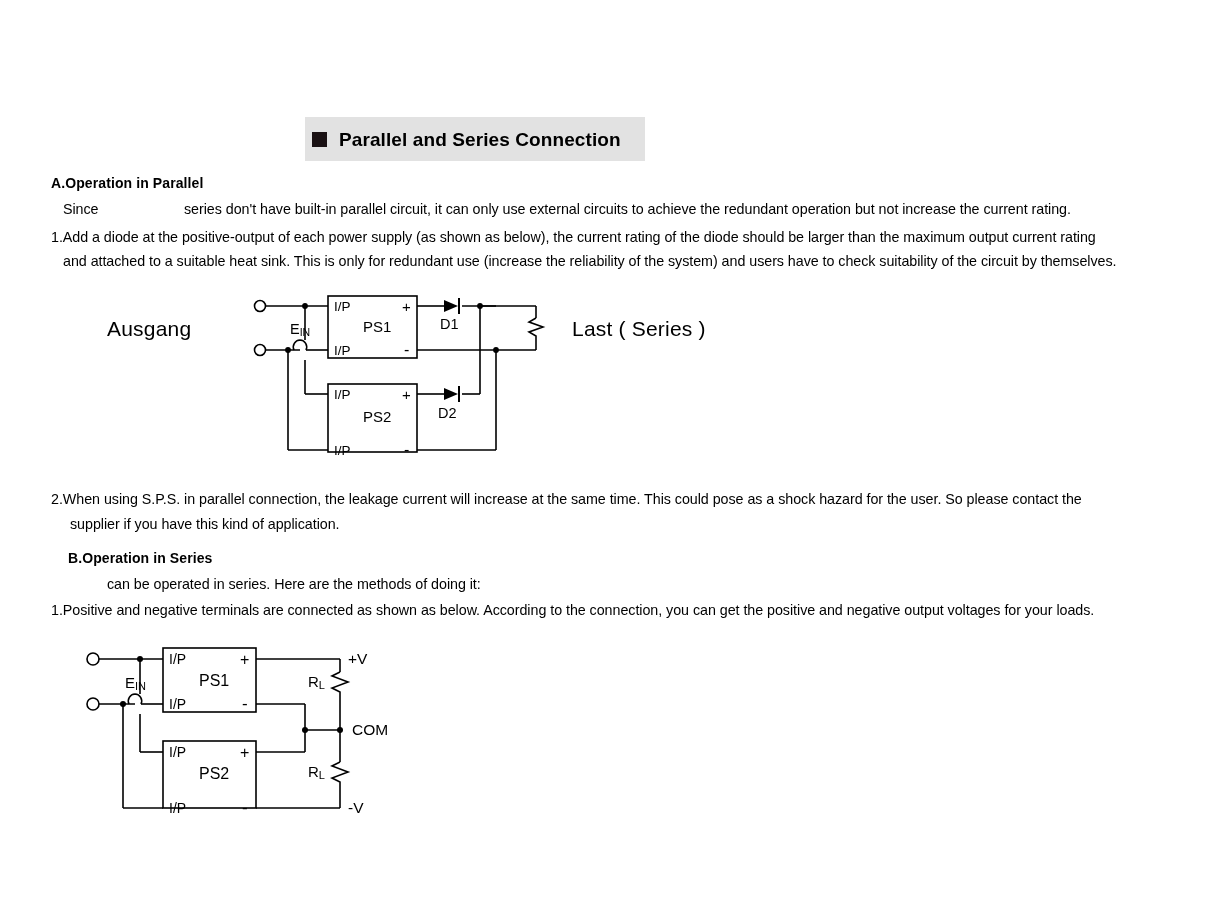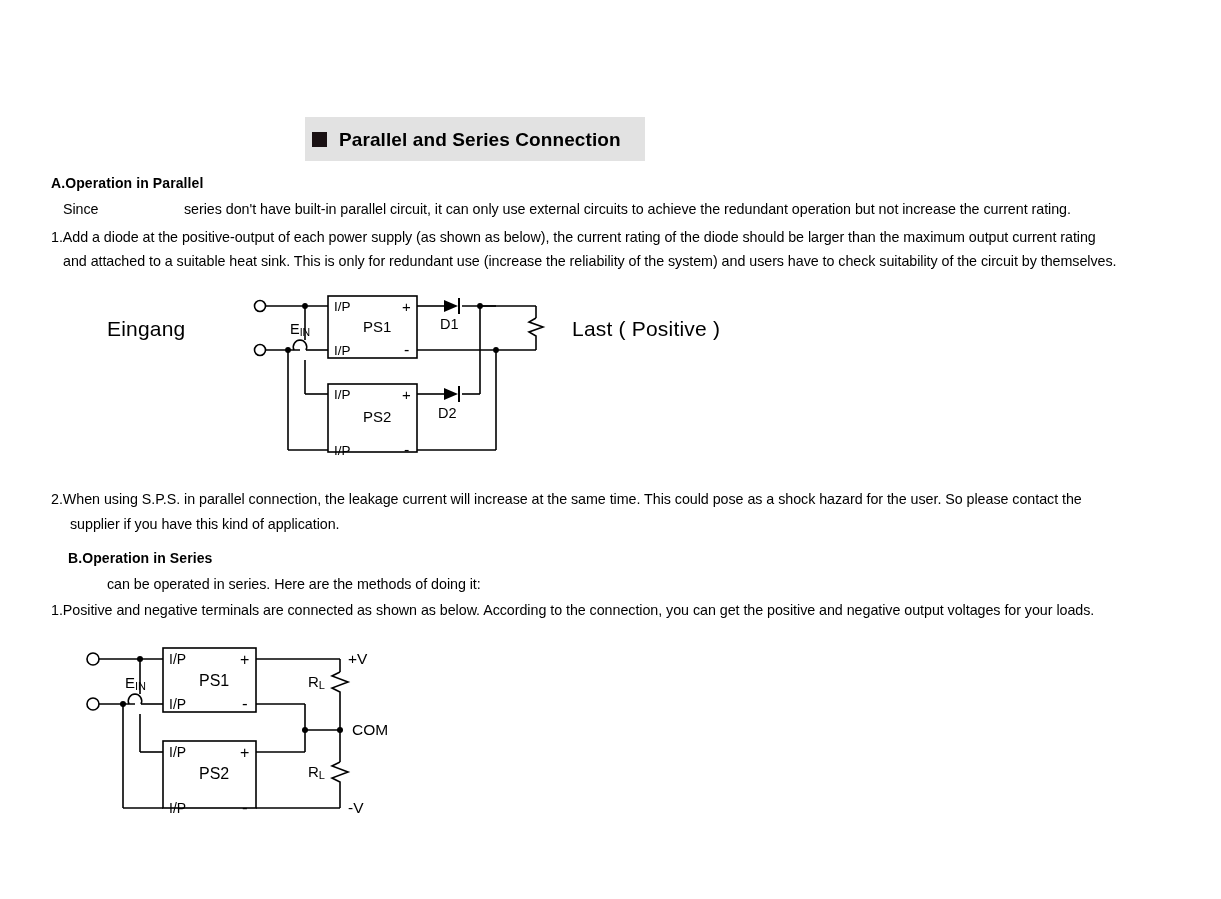--- a/index.html
+++ b/index.html
@@ -77,22 +77,22 @@
 </div>
 
 <div class="txt bold" style="left:51px; top:174px;">A.Operation in Parallel</div>
 
 <div class="txt" style="left:63px; top:200px;">Since</div>
 <div class="txt" style="left:184px; top:200px;">series don't have built-in parallel circuit, it can only use external circuits to achieve the redundant operation but not increase the current rating.</div>
 
 <div class="txt" style="left:51px; top:228px;">1.Add a diode at the positive-output of each power supply (as shown as below), the current rating of the diode should be larger than the maximum output current rating</div>
 <div class="txt" style="left:63px; top:252px;">and attached to a suitable heat sink. This is only for redundant use (increase the reliability of the system) and users have to check suitability of the circuit by themselves.</div>
 
-<div class="ger-label" style="left:107px; top:317px;">Eingang</div>
-<div class="ger-label" style="left:572px; top:317px;">Last ( Positive )</div>
+<div class="ger-label" style="left:107px; top:317px;">Ausgang</div>
+<div class="ger-label" style="left:572px; top:317px;">Last ( Series )</div>
 
 <div class="diagram" style="left:248px; top:290px;">
   <svg width="300" height="180" viewBox="0 0 300 180" xmlns="http://www.w3.org/2000/svg">
     <g fill="none" stroke="#000000" stroke-width="1.6">
 
       <circle cx="12" cy="16" r="5.5" fill="#ffffff"></circle>
       <circle cx="12" cy="60" r="5.5" fill="#ffffff"></circle>
 
       <line x1="17.5" y1="16" x2="80" y2="16"></line>
 

